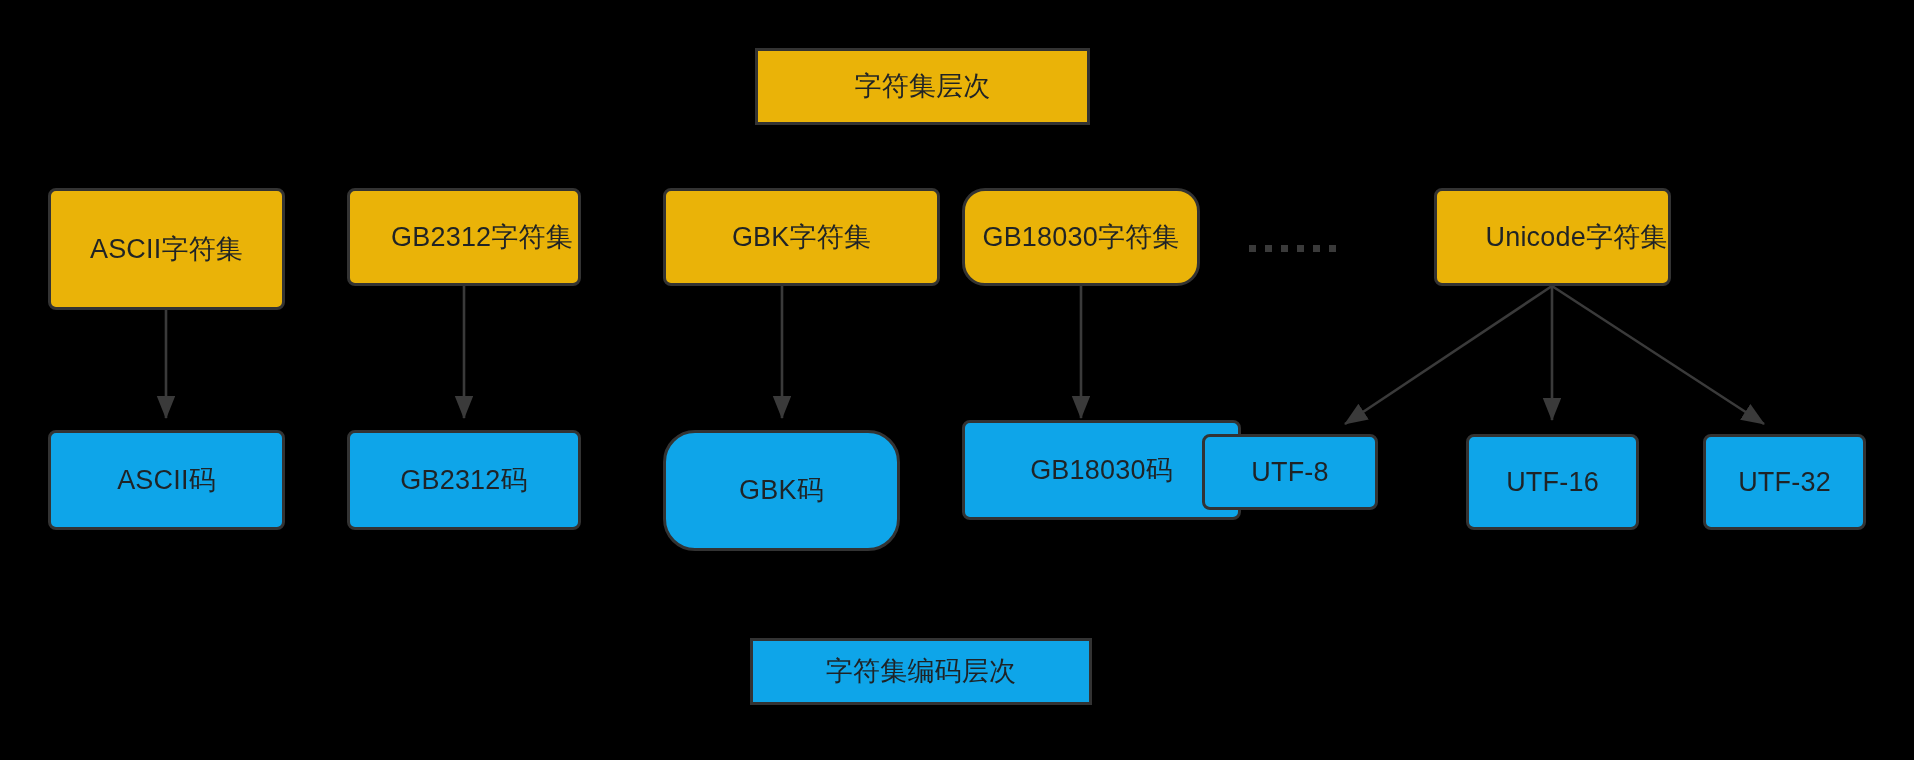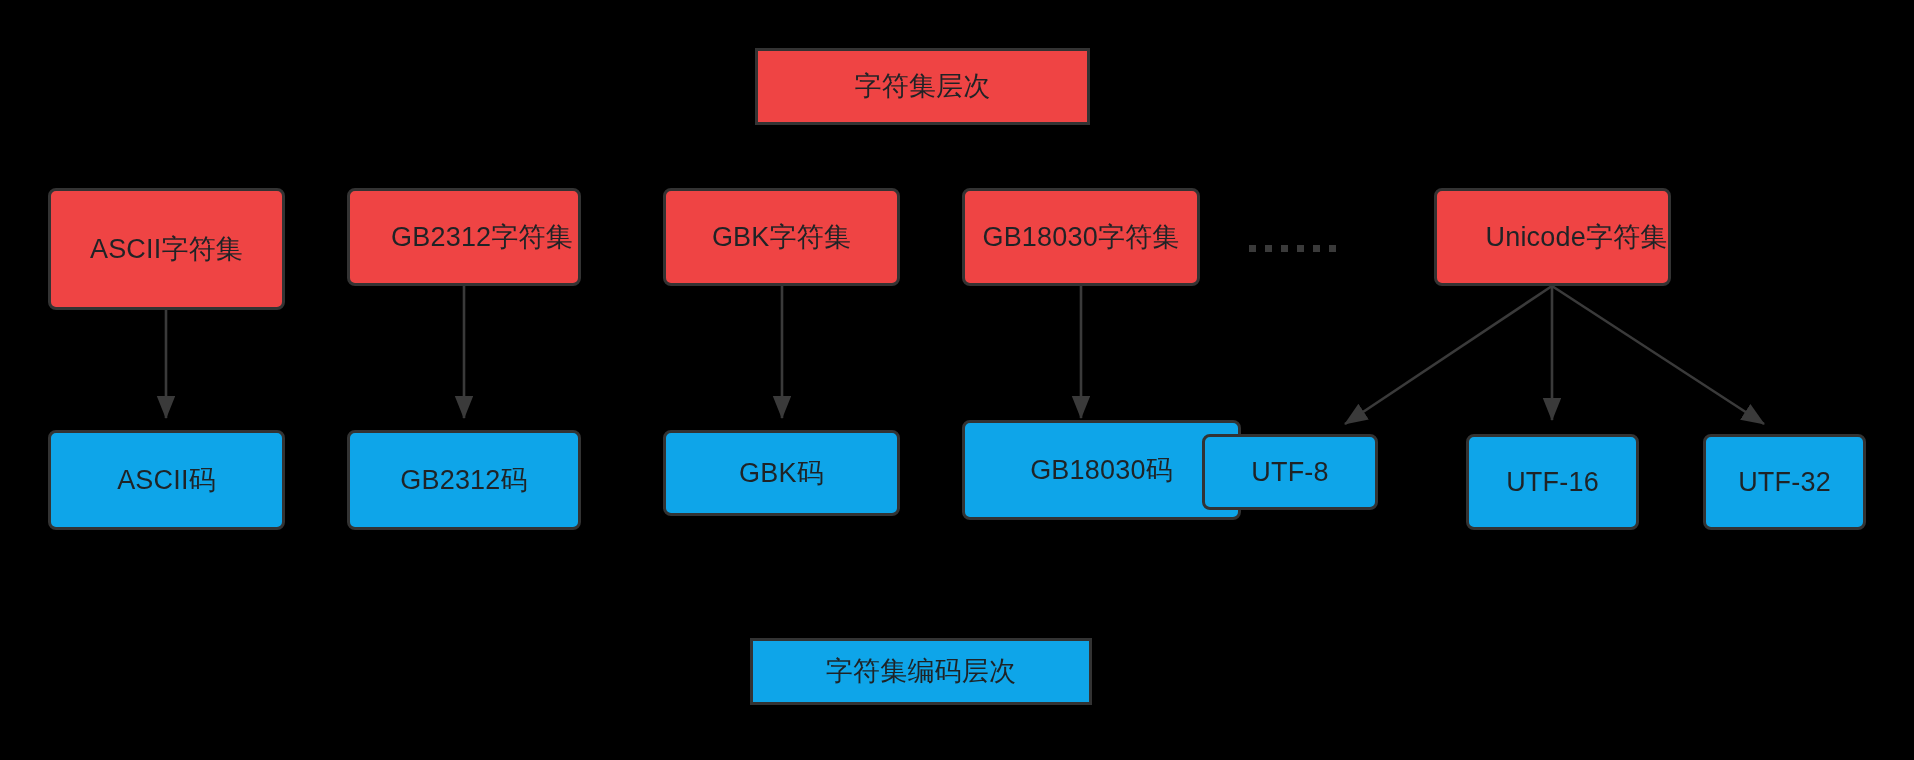--- a/index.html
+++ b/index.html
@@ -34,21 +34,21 @@
     justify-content: center;
     text-align: center;
     border: 3px solid #333333;
     color: #1f2326;
     font-size: 27px;
     line-height: 1.2;
     letter-spacing: 0.2px;
     white-space: nowrap;
     z-index: 2;
   }
-  .node.blue   { background: #ef4444; }
+  .node.blue   { background: #eab308; }
   .node.orange { background: #0ea5e9; }
   .node.rounded { border-radius: 8px; }
   .node.square  { border-radius: 0; }
   .legend-node { font-size: 27px; }
   .ellipsis {
     position: absolute;
     display: flex;
     align-items: center;
     gap: 9px;
     z-index: 2;
@@ -96,25 +96,25 @@
   </div>
 
   <div class="node blue rounded" style="left:48px; top:188px; width:237px; height:122px;">
     <span>ASCII字符集</span>
   </div>
 
   <div class="node blue rounded" style="left:347px; top:188px; width:234px; height:98px;padding-left:36px;">
     <span>GB2312字符集</span>
   </div>
 
-  <div class="node blue rounded" style="left:663px; top:188px; width:237px; height:98px;">
+  <div class="node blue rounded" style="left:663px; top:188px; width:277px; height:98px;">
     <span>GBK字符集</span>
   </div>
 
-  <div class="node blue rounded" style="left:962px; top:188px; width:238px; height:98px;">
+  <div class="node blue rounded" style="left:962px; top:188px; width:238px; height:98px;border-radius:23px;">
     <span>GB18030字符集</span>
   </div>
 
   <div class="ellipsis" style="left:1249px; top:245px;">
     <i></i>
     <i></i>
     <i></i>
     <i></i>
     <i></i>
     <i></i>
@@ -125,21 +125,21 @@
   </div>
 
   <div class="node orange rounded" style="left:48px; top:430px; width:237px; height:100px;">
     <span>ASCII码</span>
   </div>
 
   <div class="node orange rounded" style="left:347px; top:430px; width:234px; height:100px;">
     <span>GB2312码</span>
   </div>
 
-  <div class="node orange rounded" style="left:663px; top:430px; width:237px; height:86px;">
+  <div class="node orange rounded" style="left:663px; top:430px; width:237px; height:121px;border-radius:32px;">
     <span>GBK码</span>
   </div>
 
   <div class="node orange rounded" style="left:962px; top:420px; width:279px; height:100px;">
     <span>GB18030码</span>
   </div>
 
   <div class="node orange rounded" style="left:1202px; top:434px; width:176px; height:76px;">
     <span>UTF-8</span>
   </div>

